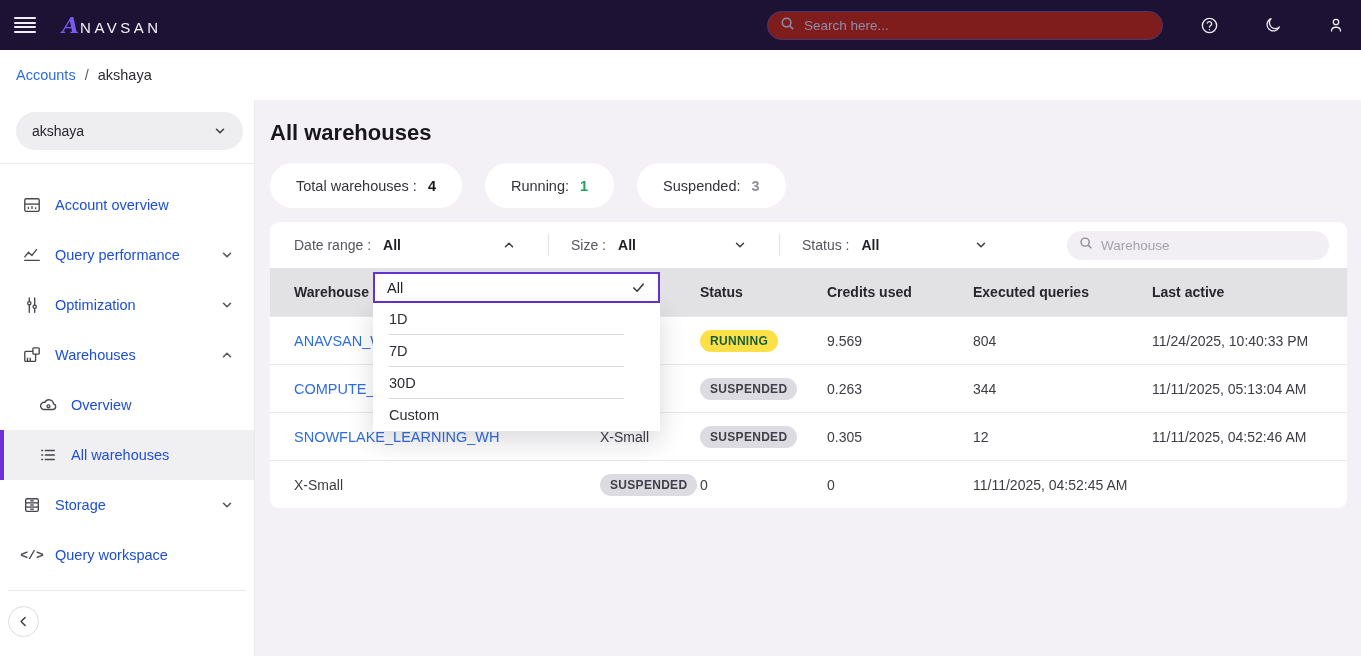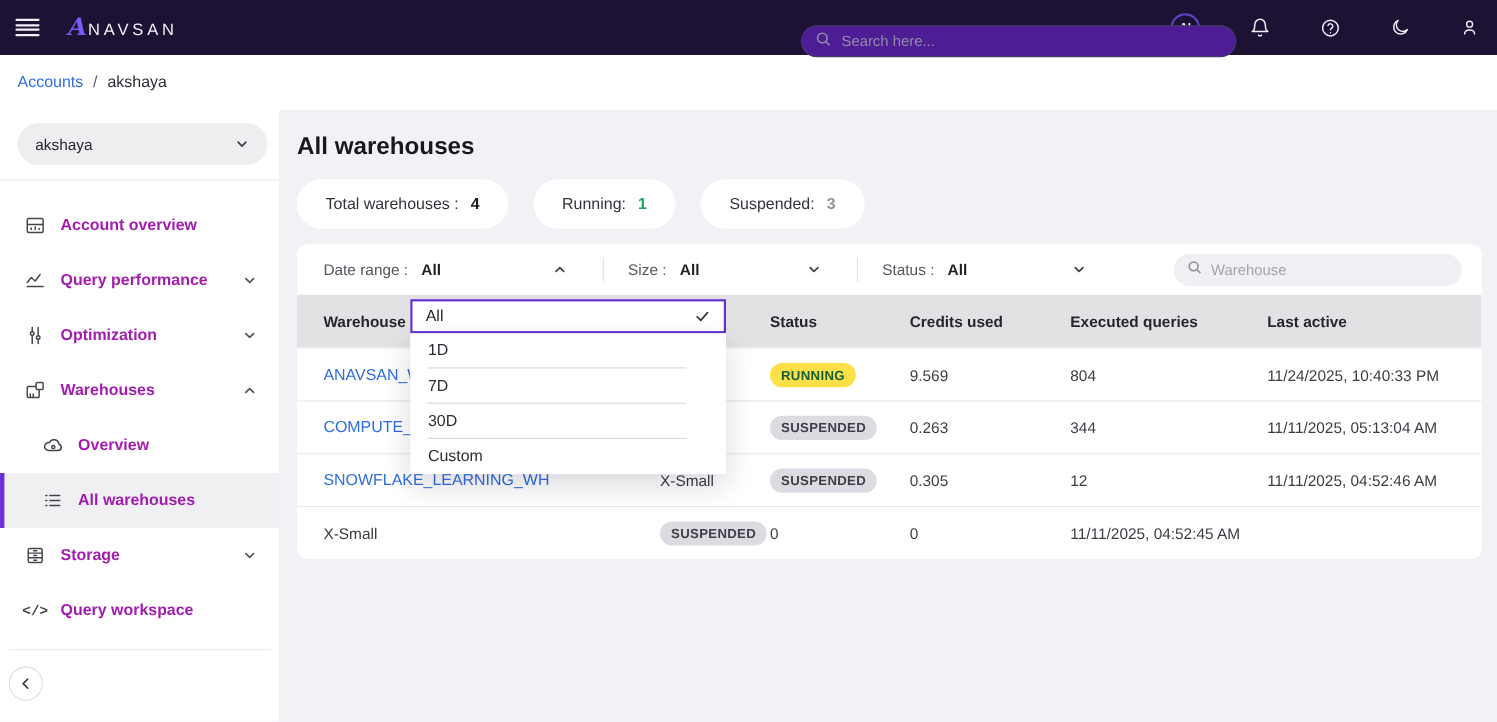--- a/index.html
+++ b/index.html
@@ -5,21 +5,21 @@
   * { margin:0; padding:0; box-sizing:border-box; }
   html,body { width:1361px; height:656px; overflow:hidden; font-family:"Liberation Sans","DejaVu Sans",sans-serif; background:#f3f1f6; }
 
   
   .navbar { position:absolute; left:0; top:0; width:1361px; height:50px; background:#1d1134; display:flex; align-items:center; z-index:60; }
   .hamburger { margin-left:14px; width:22px; height:16px; display:flex; flex-direction:column; justify-content:space-between; cursor:pointer; }
   .hamburger span { display:block; height:2px; background:#f1eff7; border-radius:1px; }
   .logo { margin-left:26px; display:flex; align-items:baseline; }
   .logo-a { color:#7a5af5; font-size:22px; font-weight:600; font-style:italic; font-family:"DejaVu Serif",serif; line-height:1; }
   .logo-rest { color:#f4f2fa; font-size:15px; font-weight:500; letter-spacing:3.5px; margin-left:1px; }
-  .nav-search { position:absolute; left:728px; top:11px; width:396px; height:29px; border-radius:15px; background:#4c1d95; border:1px solid #463a6b; display:flex; align-items:center; padding:0 12px;margin-top:12px; }
+  .nav-search { position:absolute; left:767px; top:11px; width:396px; height:29px; border-radius:15px; background:#7f1d1d; border:1px solid #463a6b; display:flex; align-items:center; padding:0 12px; }
   .nav-search svg { flex:0 0 auto; }
   .nav-search input { background:transparent; border:none; outline:none; color:#d6d2e6; font-size:13.5px; margin-left:9px; width:100%; font-family:inherit; }
   .nav-search input::placeholder { color:#938ca9; }
   .nav-icons { margin-left:auto; margin-right:16px; display:flex; align-items:center; gap:45px; }
   .ai-badge { width:27px; height:27px; border-radius:50%; border:2px solid #5b43c4; color:#efedf7; font-size:10.5px; font-weight:600; display:flex; align-items:center; justify-content:center; cursor:pointer; }
   .nav-icon { display:flex; align-items:center; justify-content:center; cursor:pointer; }
 
   
   .breadcrumb-bar { position:absolute; left:0; top:50px; width:1361px; height:50px; background:#ffffff; display:flex; align-items:center; padding-left:16px; z-index:10; }
   .crumb-link { color:#2e6de0; font-size:14.5px; cursor:pointer; }
@@ -28,21 +28,21 @@
 
   
   .sidebar { position:absolute; left:0; top:100px; width:255px; height:556px; background:#ffffff; border-right:1px solid #e9e8ec; z-index:20; }
   .account-pill { margin:12px 12px 0 16px; width:227px; height:38px; background:#eeedf0; border-radius:20px; display:flex; align-items:center; padding:0 16px; cursor:pointer; }
   .account-pill .acct-name { font-size:14px; color:#26262c; }
   .account-pill svg { margin-left:auto; }
   .side-divider { height:1px; background:#e9e8ec; margin-top:13px; }
   .menu { margin-top:16px; }
   .menu-item { position:relative; height:50px; display:flex; align-items:center; padding-left:22px; cursor:pointer; }
   .menu-item .mi-icon { width:20px; display:flex; align-items:center; justify-content:center; color:#46464e; }
-  .menu-item .mi-label { margin-left:13px; font-size:14.5px; font-weight:700; color:#a21caf; }
+  .menu-item .mi-label { margin-left:13px; font-size:14.5px; font-weight:400; color:#1d4ed8; }
   .menu-item .mi-chev { position:absolute; right:20px; color:#55555e; display:flex; }
   .menu-item.sub { padding-left:38px; }
   .menu-item.selected { background:#f0eff2; }
   .menu-item.selected::before { content:""; position:absolute; left:0; top:0; bottom:0; width:4px; background:#6d30d8; }
   .code-glyph { font-family:"Liberation Mono","DejaVu Sans Mono",monospace; font-size:13px; font-weight:700; color:#46464e; }
   .collapse-divider { position:absolute; left:8px; right:8px; top:490px; height:1px; background:#e9e8ec; }
   .collapse-btn { position:absolute; left:8px; top:506px; width:31px; height:31px; border-radius:50%; background:#fff; border:1px solid #dddce2; display:flex; align-items:center; justify-content:center; cursor:pointer; color:#3c3c44; }
 
   
   .main { position:absolute; left:255px; top:100px; width:1106px; height:556px; background:#f3f1f6; }

